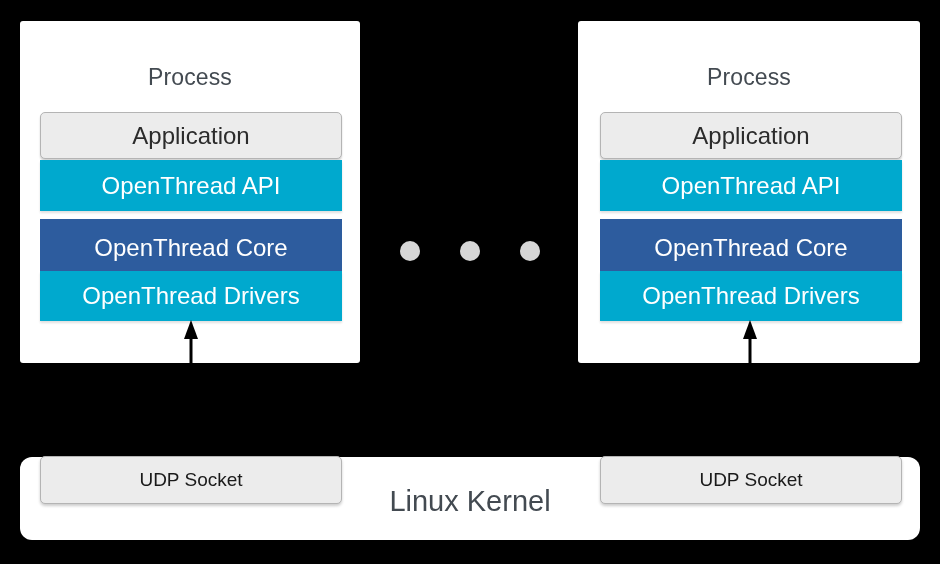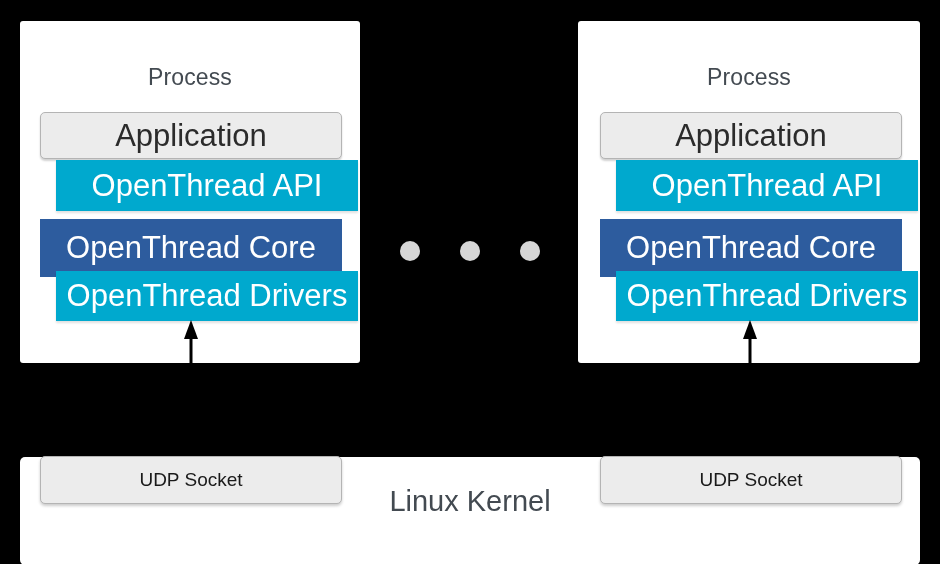--- a/index.html
+++ b/index.html
@@ -38,35 +38,34 @@
     white-space: nowrap;
   }
 
   
   .layer {
     position: absolute;
     box-sizing: border-box;
     display: flex;
     align-items: center;
     justify-content: center;
-    font-size: 31px;
+    font-size: 24px;
     white-space: nowrap;
   }
   .layer-app {
     background: #ececec;
     border: 1px solid #b4b4b4;
     border-radius: 5px;
     color: #2b2b2b;
     box-shadow: 0 2px 2px rgba(0,0,0,0.18);
   }
   .layer-cyan {
     background: #00a9ce;
     color: #ffffff;
     box-shadow: 0 2px 2px rgba(0,0,0,0.12);
-    margin-left: 16px;
   }
   .layer-navy {
     background: #2d5c9e;
     color: #ffffff;
     margin-top: 8px;
   }
 
   
   #l-app     { left: 40px; top: 112px; width: 302px; height: 47px; }
   #l-api     { left: 40px; top: 160px; width: 302px; height: 51px; }
@@ -100,23 +99,23 @@
   #dot-1 { left: 400px; }
   #dot-2 { left: 460px; }
   #dot-3 { left: 520px; }
 
   
   #kernel-panel {
     position: absolute;
     left: 20px;
     top: 457px;
     width: 900px;
-    height: 108px;
+    height: 83px;
     background: #ffffff;
-    border-radius: 5px;
+    border-radius: 12px;
   }
   .kernel-title {
     position: absolute;
     left: 370px;
     top: 485px;
     width: 200px;
     text-align: center;
     font-size: 29px;
     color: #434a51;
     white-space: nowrap;

